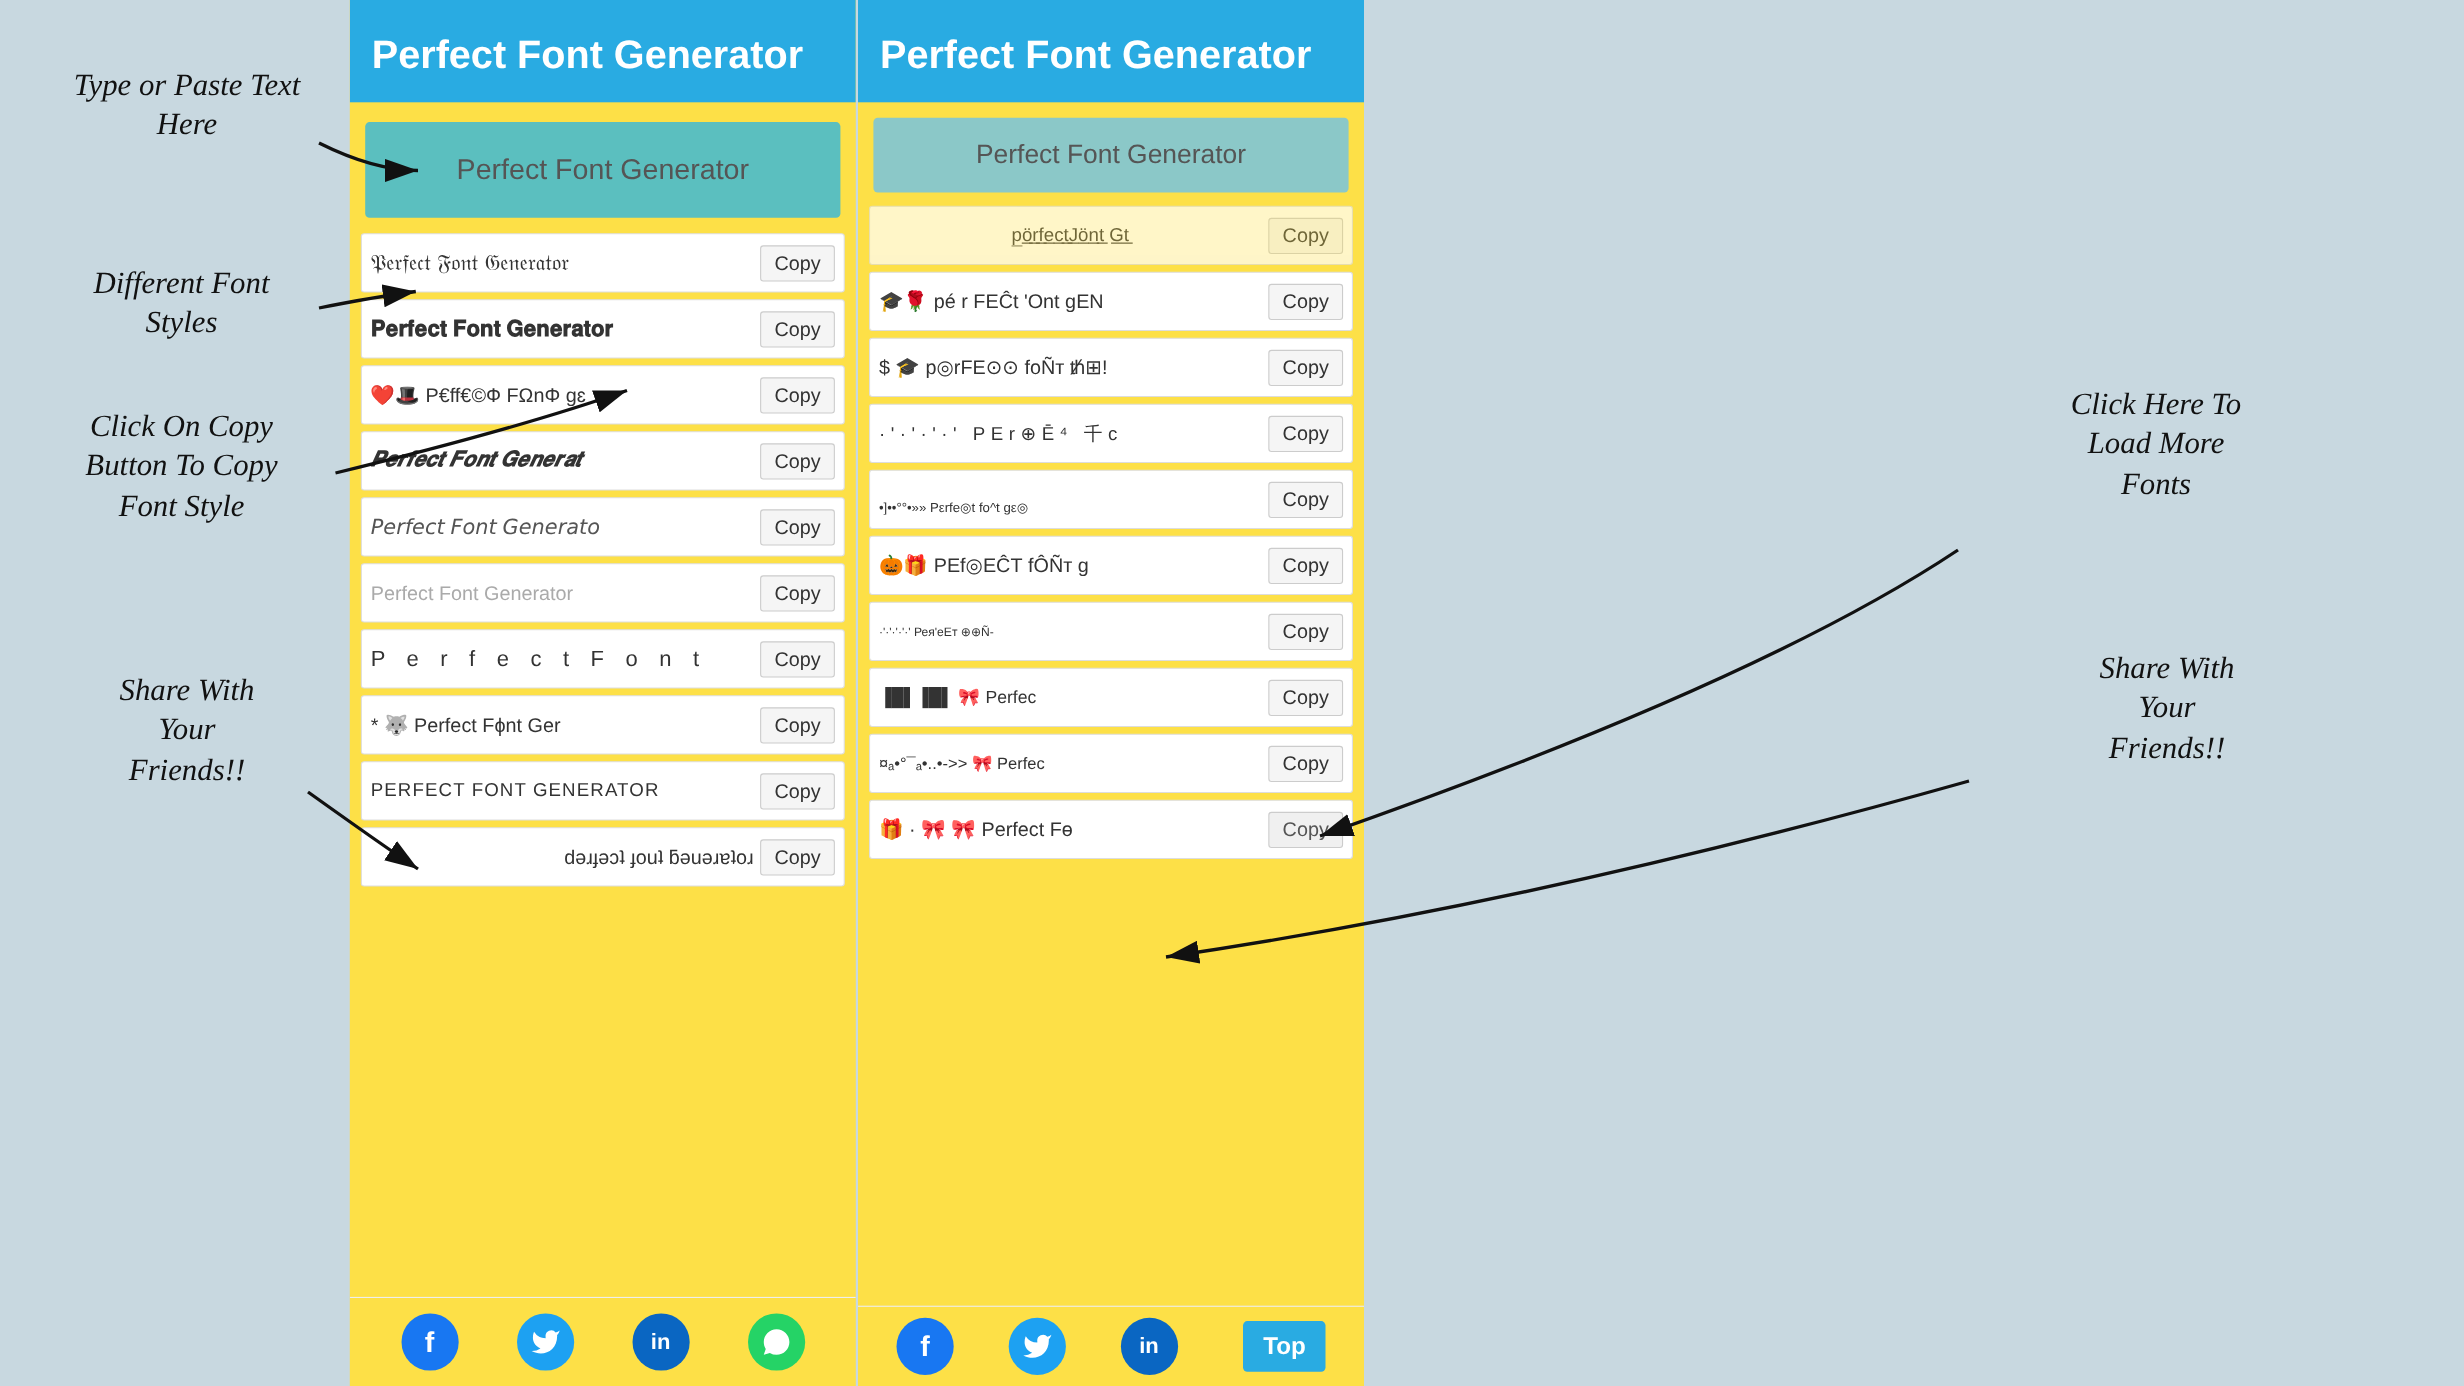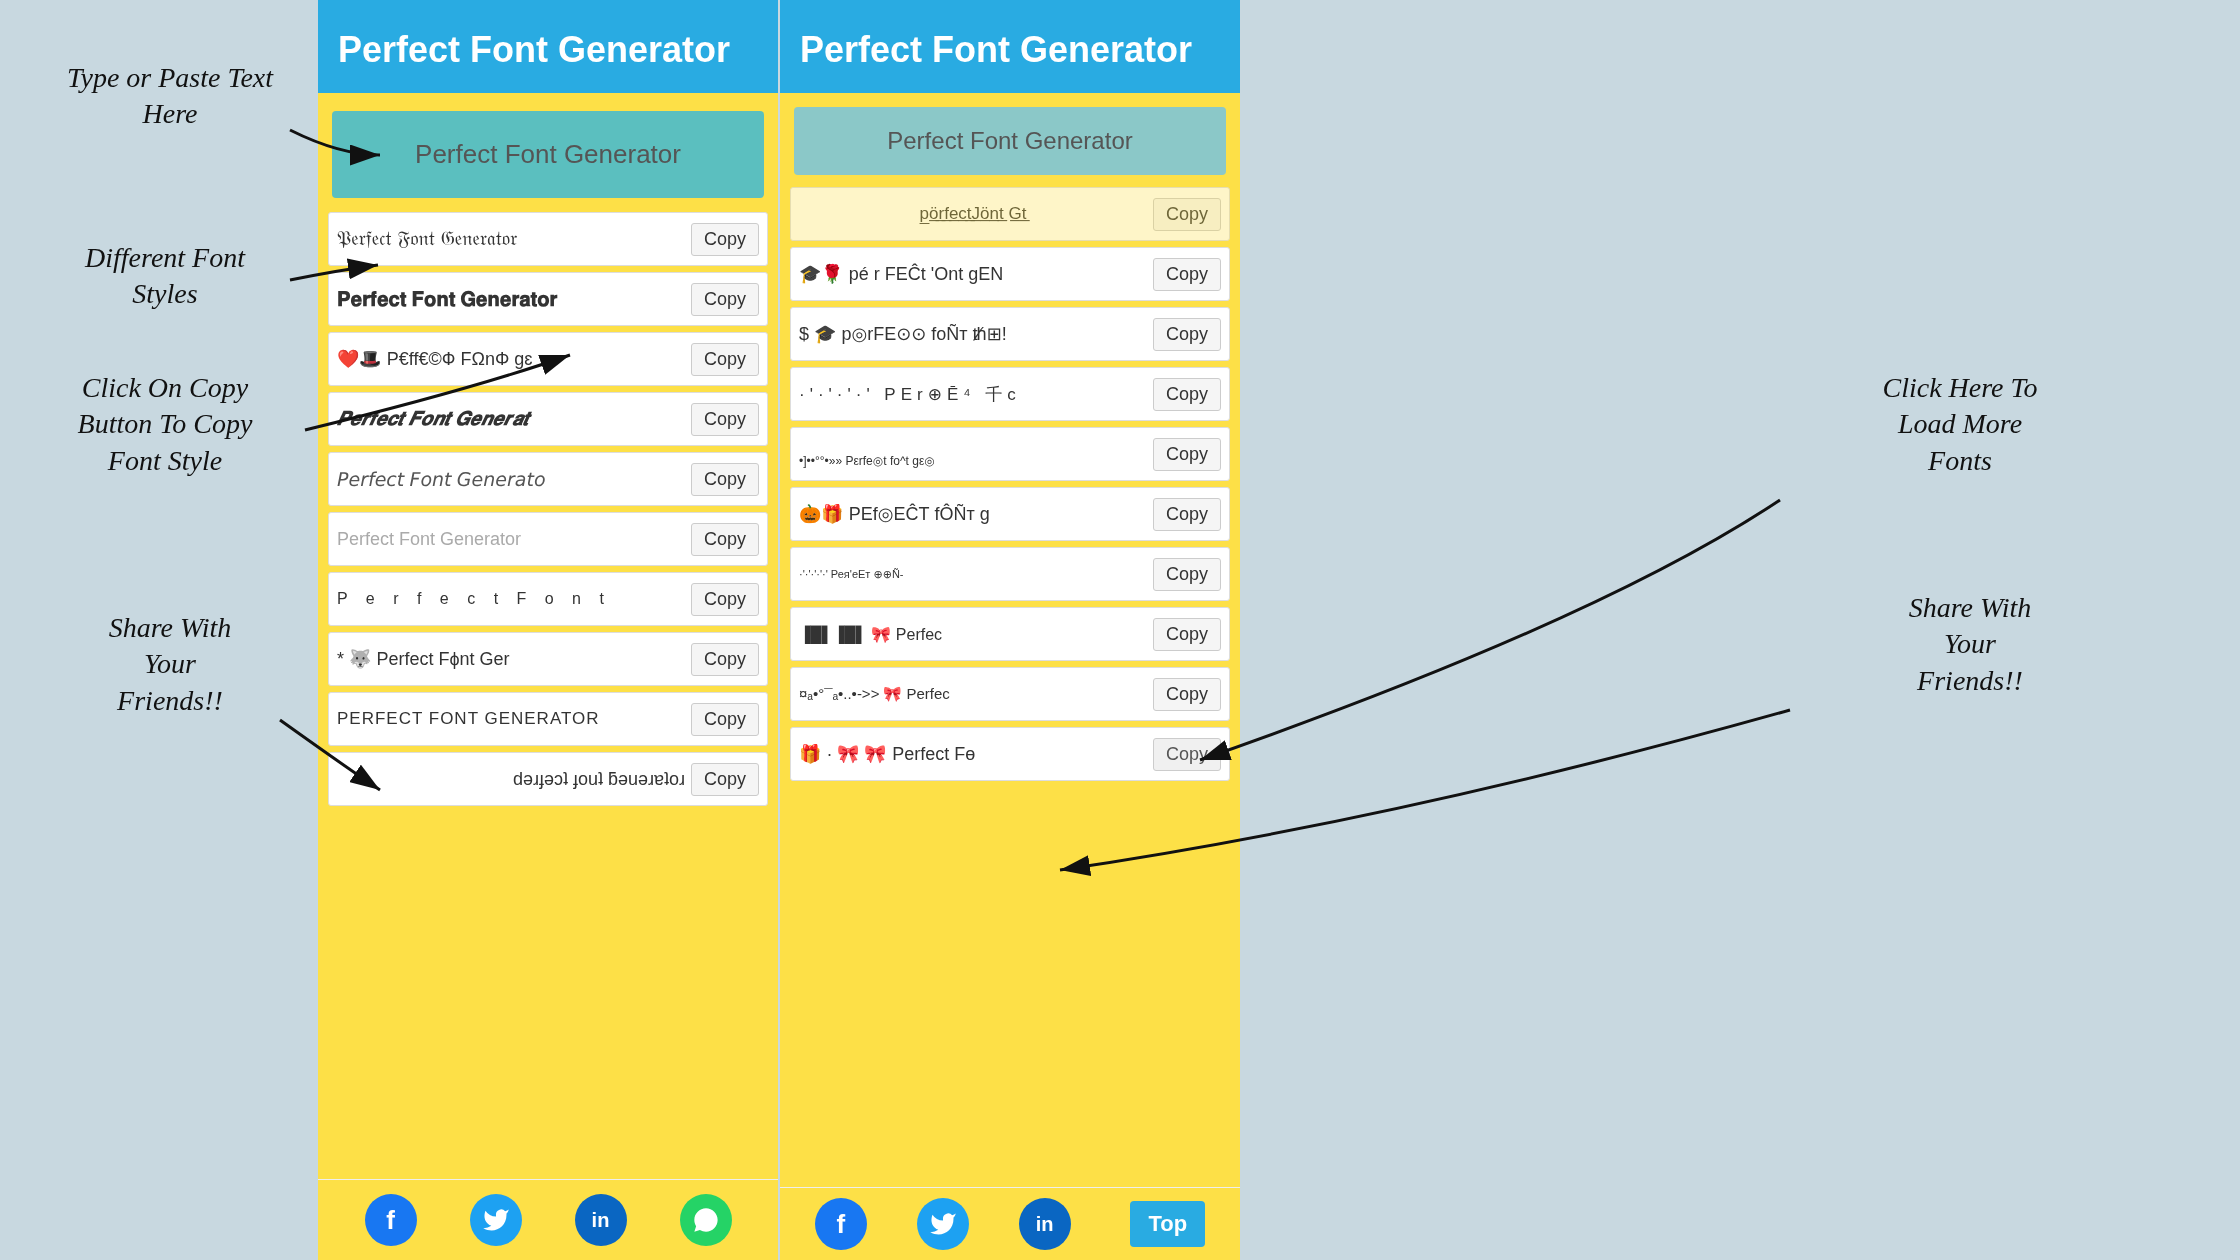--- a/index.html
+++ b/index.html
@@ -206,21 +206,21 @@
       <span class="font-text font-italic-sans" style="font-style:italic;color:#555;">𝘗𝘦𝘳𝘧𝘦𝘤𝘵 𝘍𝘰𝘯𝘵 𝘎𝘦𝘯𝘦𝘳𝘢𝘵𝘰</span>
       <button class="copy-btn">Copy</button>
     </div>
 
     <div class="font-row">
       <span class="font-text" style="font-size:18px;color:#aaa;">Perfect Font Generator</span>
       <button class="copy-btn">Copy</button>
     </div>
 
     <div class="font-row">
-      <span class="font-text font-spaced" style="letter-spacing:7px;font-size:16px;">P e r f e c t  F o n t</span>
+      <span class="font-text font-spaced" style="letter-spacing:7px;font-size:20px;">P e r f e c t  F o n t</span>
       <button class="copy-btn">Copy</button>
     </div>
 
     <div class="font-row">
       <span class="font-text font-emoji">* 🐺 Perfect Fϕnt Ger</span>
       <button class="copy-btn">Copy</button>
     </div>
 
     <div class="font-row">
       <span class="font-text font-caps" style="text-transform:uppercase;letter-spacing:1px;font-size:17px;">PERFECT FONT GENERATOR</span>
@@ -339,21 +339,21 @@
 </div>
 
 <div class="annotation" style="left:20px; top:370px; width:290px;">
   Click On Copy<br>Button To Copy<br>Font Style
 </div>
 
 <div class="annotation" style="left:50px; top:610px; width:240px;">
   Share With<br>Your<br>Friends!!
 </div>
 
-<div class="annotation" style="left:1770px; top:350px; width:380px;margin-top:20px;">
+<div class="annotation" style="left:1770px; top:350px; width:380px;">
   Click Here To<br>Load More<br>Fonts
 </div>
 
 <div class="annotation" style="left:1780px; top:590px; width:380px;">
   Share With<br>Your<br>Friends!!
 </div>
 
 <svg class="arrow" style="left:0;top:0;width:2240px;height:1260px;" xmlns="http://www.w3.org/2000/svg">
 
   <defs>

